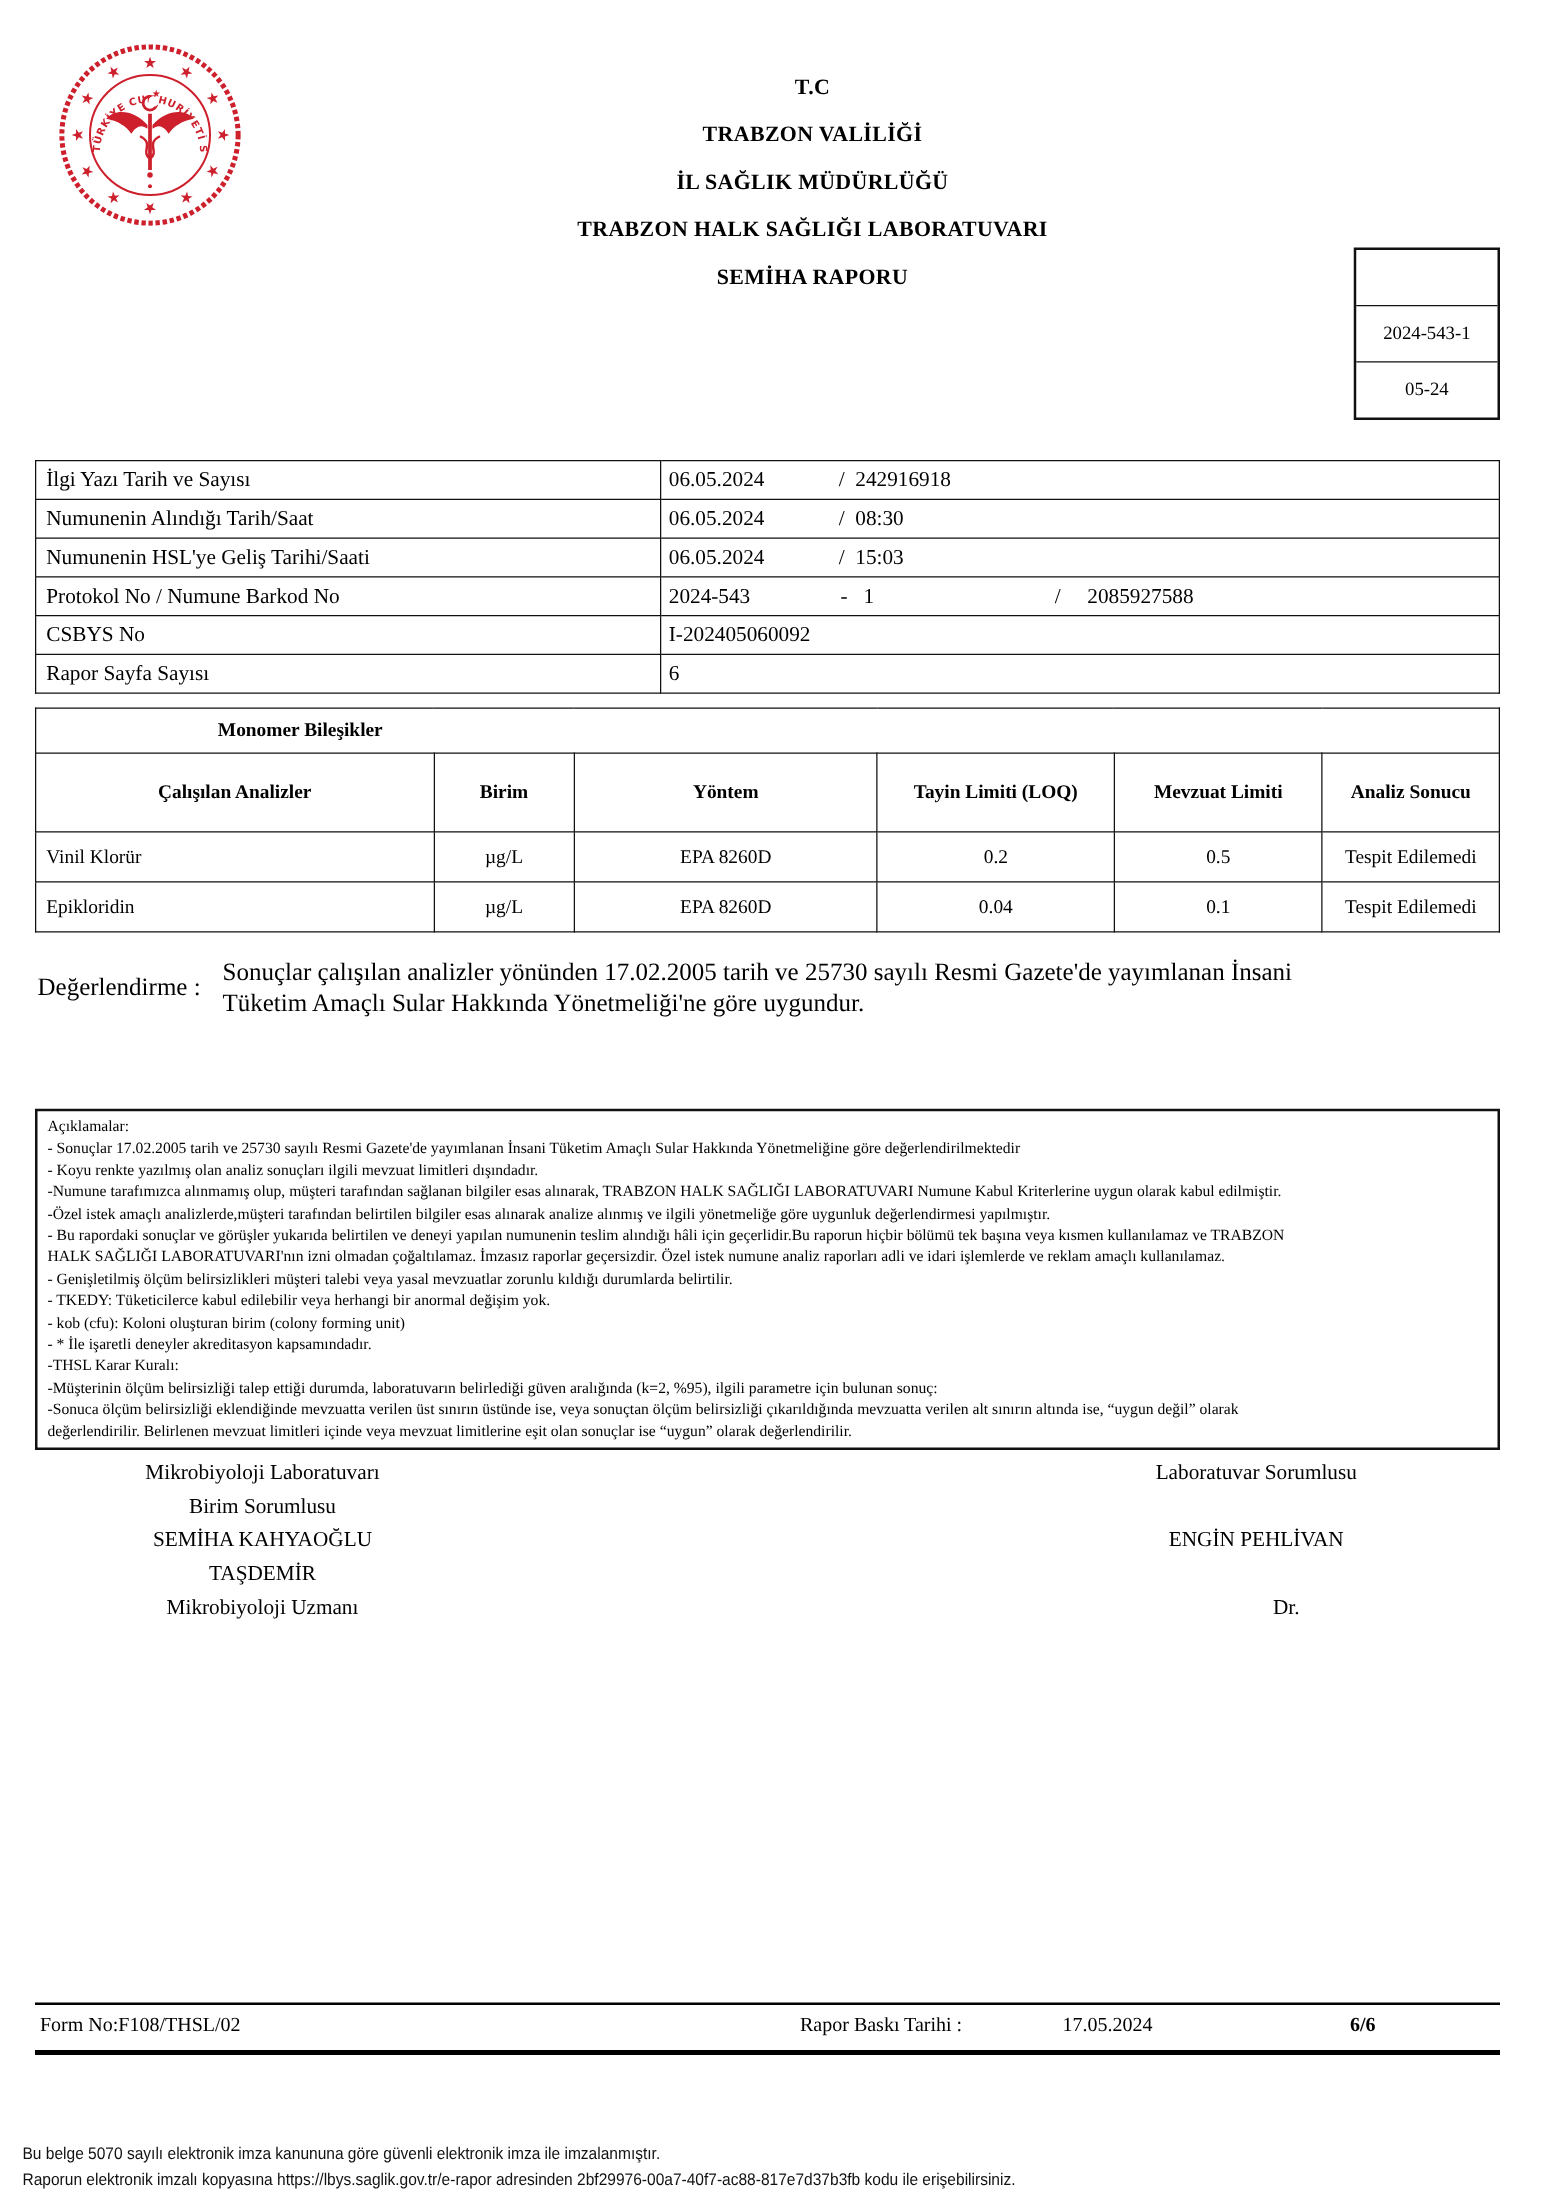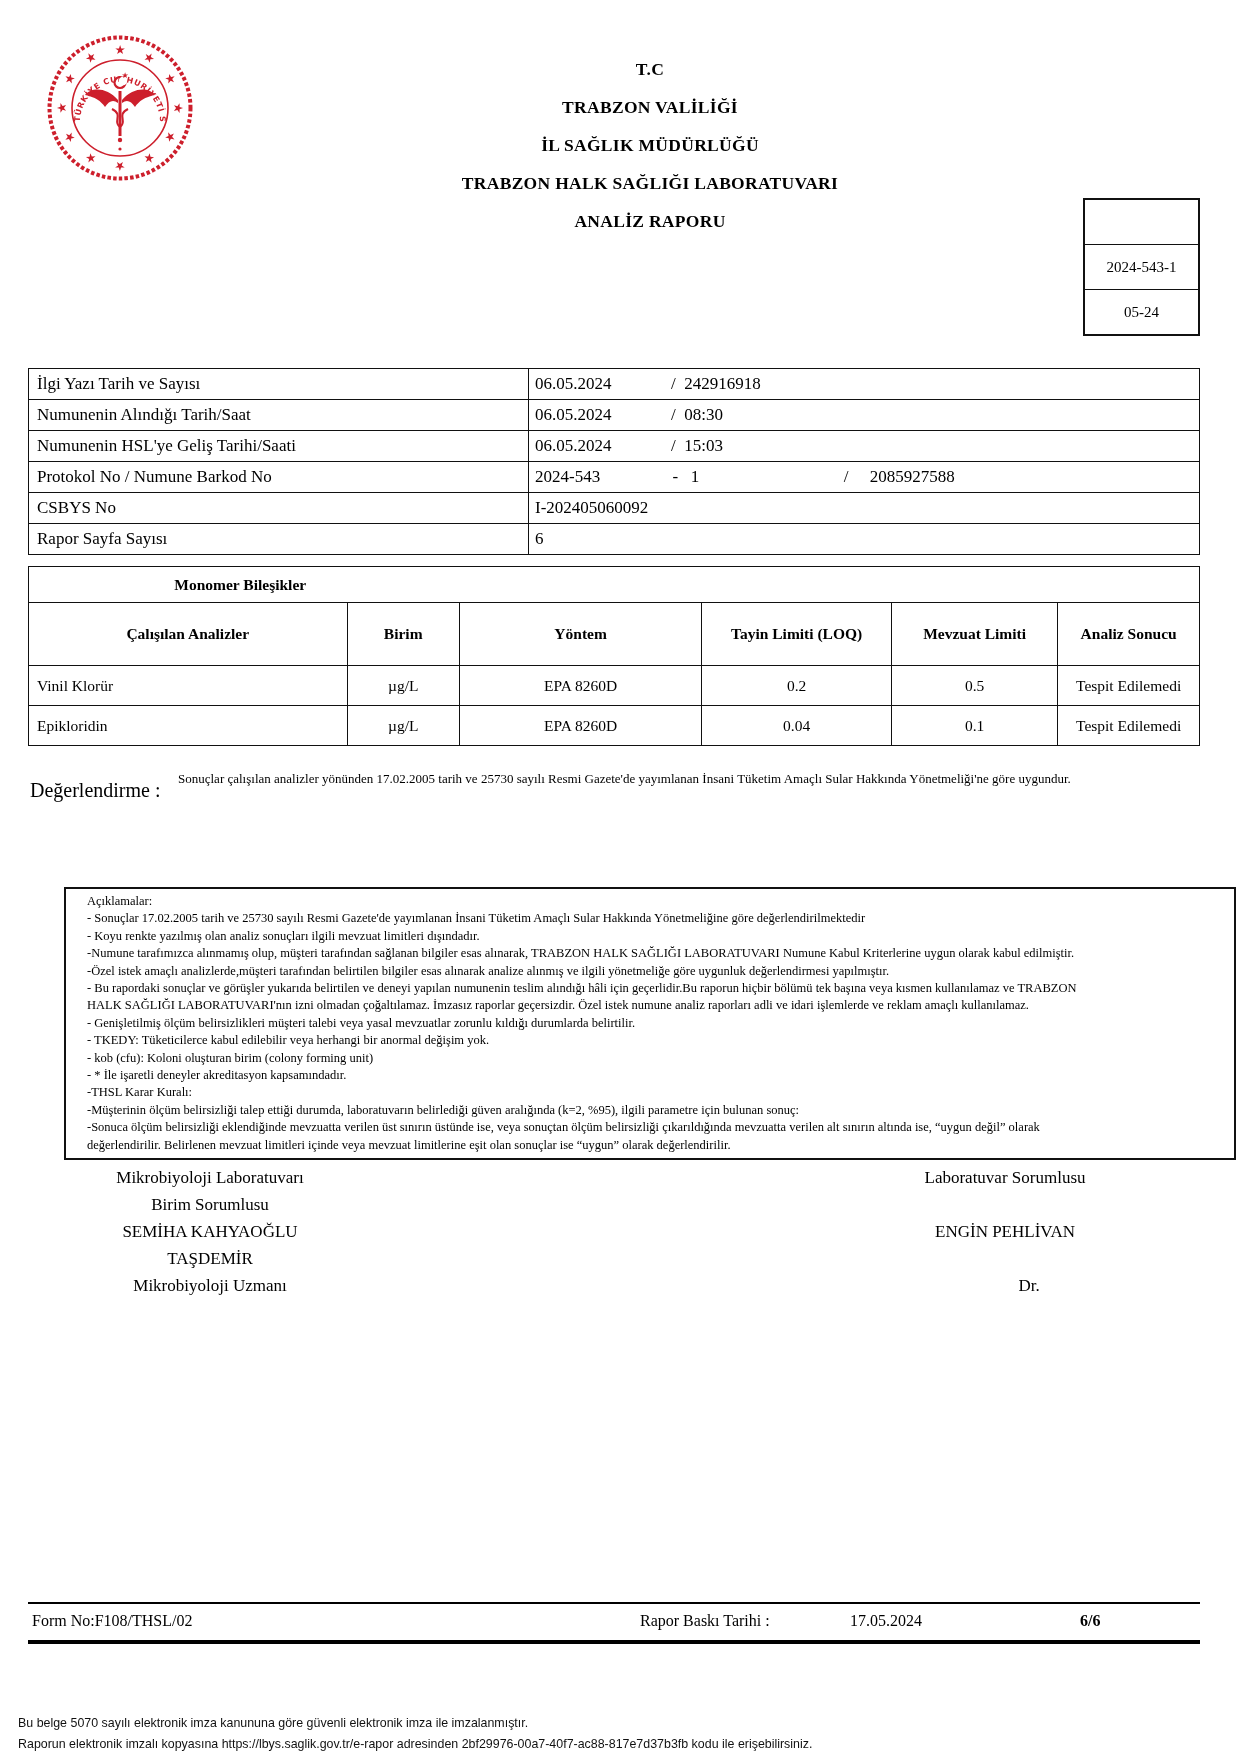--- a/index.html
+++ b/index.html
@@ -32,25 +32,25 @@
   .analysis-table td,.analysis-table th{border:1.7px solid #111;font-size:15.5px;overflow:hidden;}
   .analysis-table tr.group-row td{height:33px;border-bottom:1.7px solid #111;}
   .group-title{width:36%;text-align:center;font-weight:bold;font-size:15.5px;}
   .analysis-table tr.head-row th{height:60px;font-weight:bold;text-align:center;}
   .analysis-table tr.data-row td{height:37px;text-align:center;}
   .analysis-table tr.data-row td:first-child{text-align:left;padding-left:8px;}
 
   
   .evaluation{position:absolute;left:30px;top:766px;width:1170px;}
   .eval-label{position:absolute;left:0;top:13px;font-weight:normal;font-size:20px;}
-  .eval-text{margin-left:148px;width:900px;font-size:13px;line-height:25px;}
+  .eval-text{margin-left:148px;width:900px;font-size:20px;line-height:25px;}
 
   
   .notes-box{position:absolute;left:28px;top:887px;width:1172px;height:273px;border:2px solid #111;
-             box-sizing:border-box;padding:4px 21px;margin-left:36px;}
+             box-sizing:border-box;padding:4px 8px;}
   .note-line{font-size:12.5px;line-height:17.4px;white-space:nowrap;}
 
   
   .sig-left{position:absolute;left:55px;top:1164px;width:310px;text-align:center;}
   .sig-right{position:absolute;left:850px;top:1164px;width:310px;text-align:center;}
   .signature-line{font-size:17px;line-height:27px;min-height:27px;}
   .sig-shift{padding-left:48px;}
 
   
   .footer-row{position:absolute;left:28px;top:1602px;width:1172px;height:36px;
@@ -104,21 +104,21 @@
       <circle cx="78" cy="48" r="4.2" fill="#ffffff" stroke="none"></circle>
     </g>
     <text x="80" y="42" class="seal-star" style="font-size:8px">★</text>
   </svg>
 
   <div class="titles">
     <div class="title-line">T.C</div>
     <div class="title-line">TRABZON VALİLİĞİ</div>
     <div class="title-line">İL SAĞLIK MÜDÜRLÜĞÜ</div>
     <div class="title-line">TRABZON HALK SAĞLIĞI LABORATUVARI</div>
-    <div class="title-line">ANALİZ RAPORU</div>
+    <div class="title-line">SEMİHA RAPORU</div>
   </div>
 
   <div class="ref-box" id="ref-box">
       <div class="ref-cell">&nbsp;</div>
       <div class="ref-cell">2024-543-1</div>
       <div class="ref-cell">05-24</div>
     </div>
 
   <table class="info-table">
     <colgroup>

